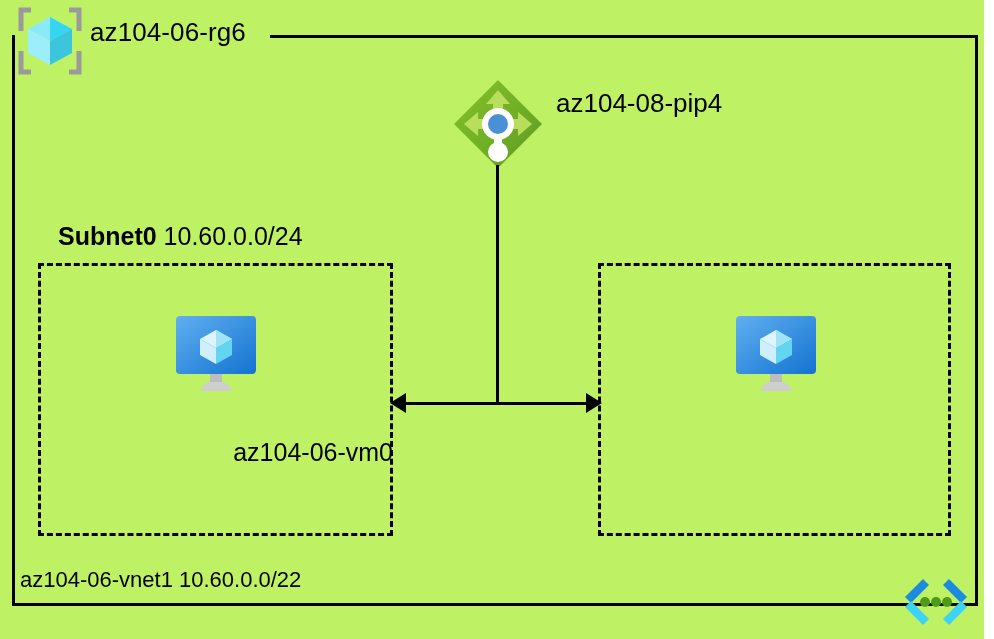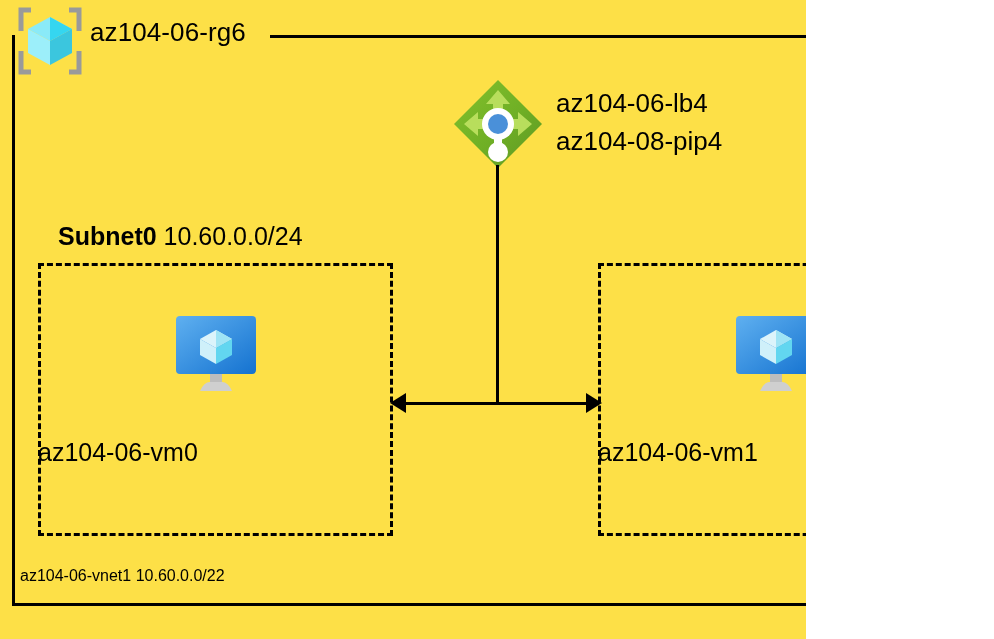--- a/index.html
+++ b/index.html
@@ -6,23 +6,23 @@
     margin: 0;
     padding: 0;
     background: #ffffff;
   }
   body {
     font-family: "Liberation Sans", sans-serif;
     -webkit-font-smoothing: antialiased;
   }
   #canvas {
     position: relative;
-    width: 806px;
+    width: 984px;
     height: 639px;
-    background: #fde047;
+    background: #bef264;
     overflow: hidden;
   }
   .abs { position: absolute; }
 
   
   #rg-icon {
     left: 14px; top: 5px;
     width: 72px; height: 72px;
   }
   #rg-label {
@@ -36,21 +36,21 @@
   
   .vnet-line { background: #000000; }
   #vnet-left   { left: 12px;  top: 35px;  width: 3px;  height: 571px; }
   #vnet-bottom { left: 12px;  top: 603px; width: 966px;height: 3px; }
   #vnet-right  { left: 975px; top: 35px;  width: 3px;  height: 571px; }
   #vnet-top-a  { left: 12px;  top: 35px;  width: 3px;  height: 3px; }
   #vnet-top-b  { left: 270px; top: 35px;  width: 708px;height: 3px; }
 
   #vnet-label {
     left: 20px; top: 567px;
-    font-size: 16px;
+    font-size: 22px;
     color: #000000;
     white-space: nowrap;
   }
 
   
   #vnet-icon {
     left: 893px; top: 573px;
     width: 86px; height: 58px;
   }
 
@@ -89,21 +89,21 @@
 
   
   .vm-icon { width: 92px; height: 82px; }
   #vm0-icon { left: 170px; top: 312px; }
   #vm1-icon { left: 730px; top: 312px; }
 
   .vm-label {
     font-size: 25px;
     line-height: 36px;
     color: #000000;
-    text-align: left;
+    text-align: right;
     white-space: nowrap;
   }
   #vm0-label { left: 38px;  top: 434px; width: 355px; }
   #vm1-label { left: 598px; top: 434px; width: 353px; }
 
   
   #lb-stem {
     left: 496px; top: 165px;
     width: 3px; height: 239px;
     background: #000000;
@@ -199,21 +199,20 @@
 
       <circle cx="46" cy="46" r="16" fill="#ffffff"></circle>
       <circle cx="46" cy="46" r="10" fill="#4A90D9"></circle>
 
       <rect x="42" y="58" width="8" height="12" fill="#ffffff"></rect>
       <circle cx="46" cy="74" r="10" fill="#ffffff"></circle>
     </svg>
   </div>
 
   <div class="abs" id="lb-labels">
-    <div>az104-06-lb4</div>
     <div>az104-08-pip4</div>
   </div>
 
   <div class="abs" id="lb-stem"></div>
   <div class="abs" id="h-connector"></div>
   <div class="abs" id="h-connector2"></div>
   <div class="abs arrow-head" id="arrow-left"></div>
   <div class="abs arrow-head" id="arrow-right"></div>
 
   <div class="abs subnet-heading" id="subnet0-heading">
@@ -260,16 +259,15 @@
         <polygon points="46,18 62,27 46,36 30,27" fill="#DCF4FB"></polygon>
         <polygon points="46,18 62,27 46,36" fill="#9FE4F5"></polygon>
         <polygon points="30,27 46,36 46,52 30,43" fill="#CFF0FA"></polygon>
         <polygon points="62,27 62,43 46,52 46,36" fill="#62D6F0"></polygon>
       </g>
       <rect x="40" y="62" width="12" height="10" fill="#BDBDBD"></rect>
       <path d="M30 79 Q34 70 40 70 L52 70 Q58 70 62 79 Z" fill="#CFCFCF"></path>
     </svg>
   </div>
   <div class="abs vm-label" id="vm1-label">
-    <div>az104-06-vm1</div>
   </div>
 
 </div>
 
 </body></html>

